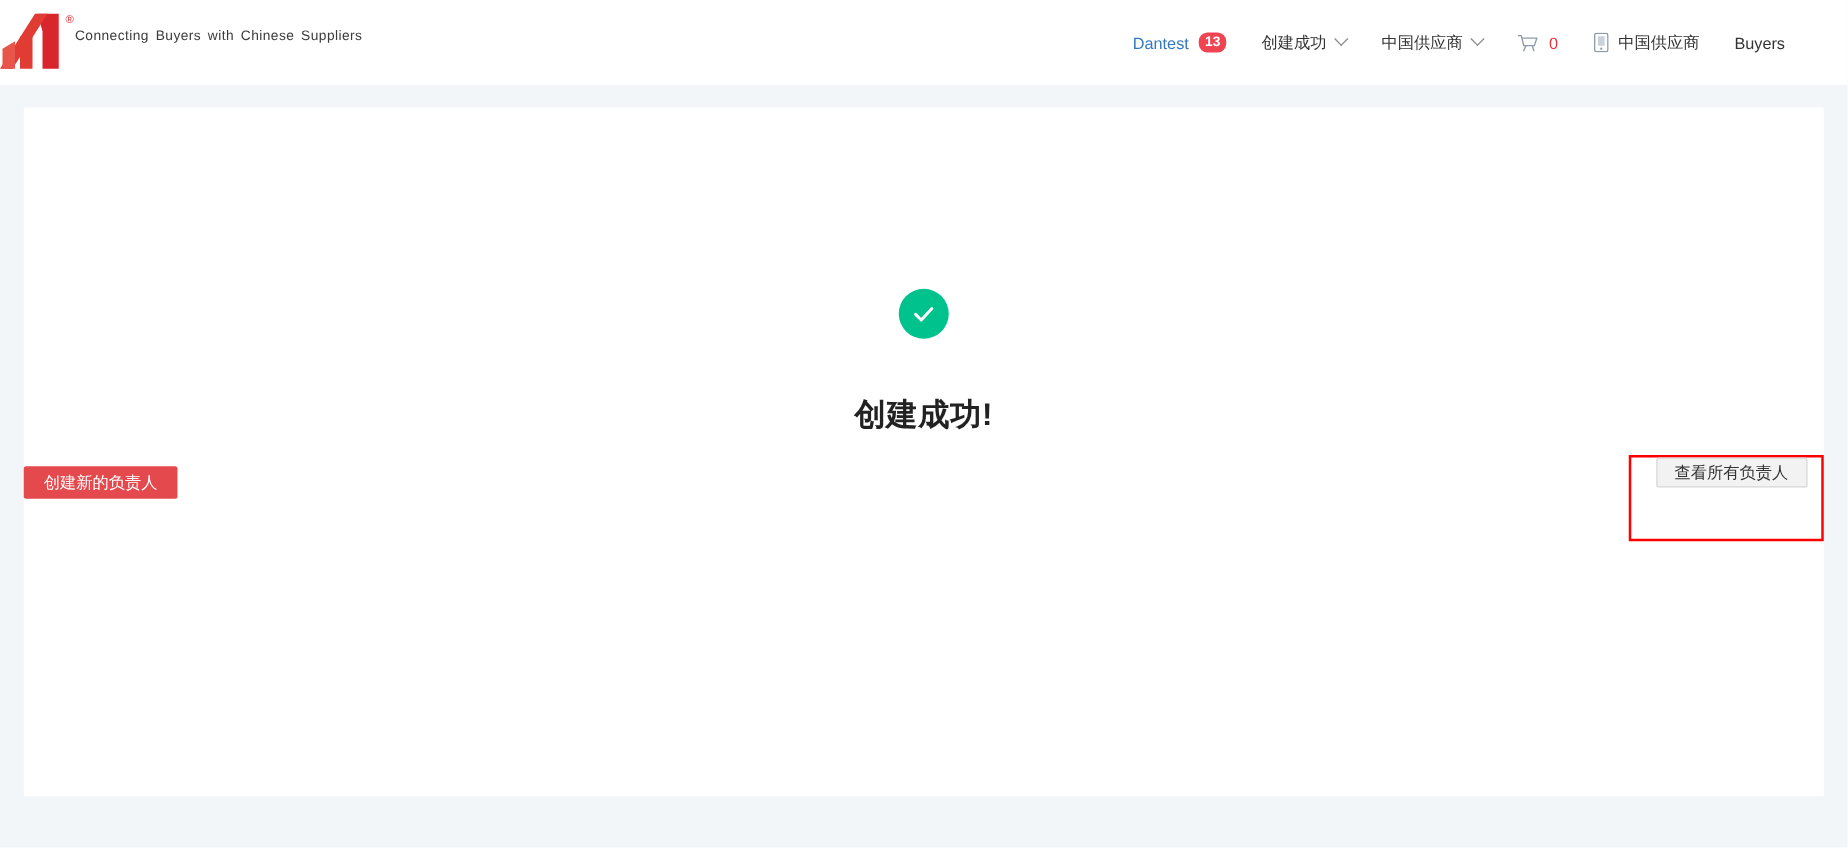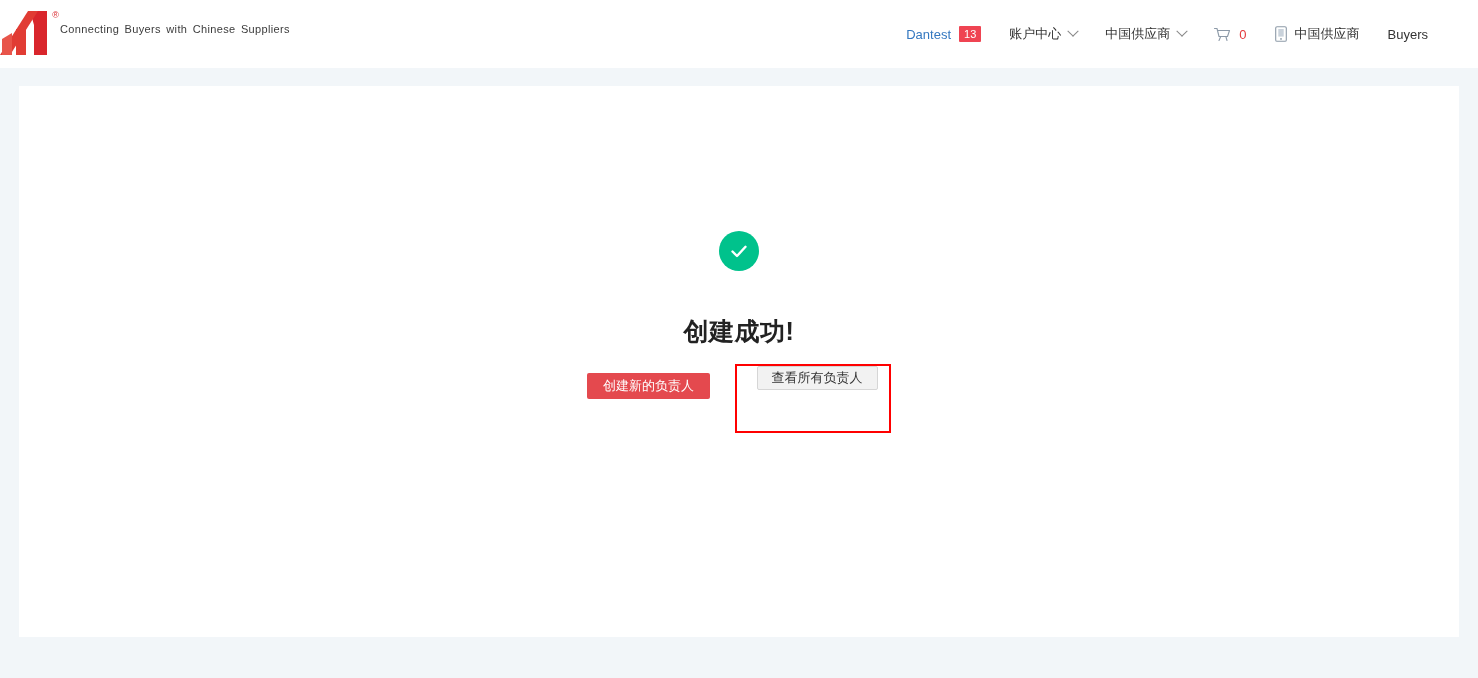--- a/index.html
+++ b/index.html
@@ -93,25 +93,25 @@
   .nav-user {
     color: #3478c0;
   }
   .badge-count {
     display: inline-flex;
     align-items: center;
     justify-content: center;
     min-width: 22px;
     height: 16px;
     padding: 0 5px;
-    border-radius: 1px;
+    border-radius: 7px;
     background: #ef4452;
     color: #fff;
     font-size: 11px;
-    font-weight: normal;
+    font-weight: bold;
     line-height: 1;
   }
   .chev {
     display: inline-block;
     width: 8px;
     height: 8px;
     border-right: 1.4px solid #888;
     border-bottom: 1.4px solid #888;
     transform: rotate(45deg) translate(-2px,-2px);
     flex: 0 0 auto;
@@ -156,21 +156,21 @@
     font-size: 25px;
     font-weight: bold;
     color: #222;
     letter-spacing: 0.5px;
   }
 
   .btn-row {
     margin-top: 25px;
     display: flex;
     align-items: flex-start;
-    justify-content: center;
+    justify-content: space-between;
     gap: 0px;
     position: relative;
   }
   .btn-primary {
     background: #e4494e;
     color: #ffffff;
     border: none;
     font-size: 13px;
     font-family: "Liberation Sans", "DejaVu Sans", sans-serif;
     padding: 0 16px;
@@ -228,21 +228,21 @@
   </div>
 
   <div class="top-nav">
 
     <div class="nav-item">
       <span class="nav-user">Dantest</span>
       <span class="badge-count">13</span>
     </div>
 
     <div class="nav-item">
-      <span>账户中心</span>
+      <span>创建成功</span>
       <span class="chev"></span>
     </div>
 
     <div class="nav-item">
       <span>中国供应商</span>
       <span class="chev"></span>
     </div>
 
     <div class="nav-item">
       <span>

